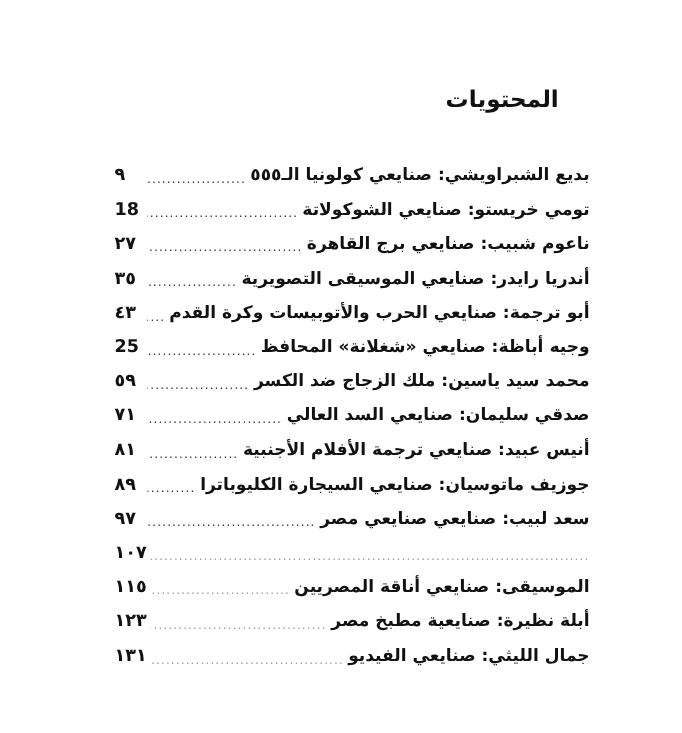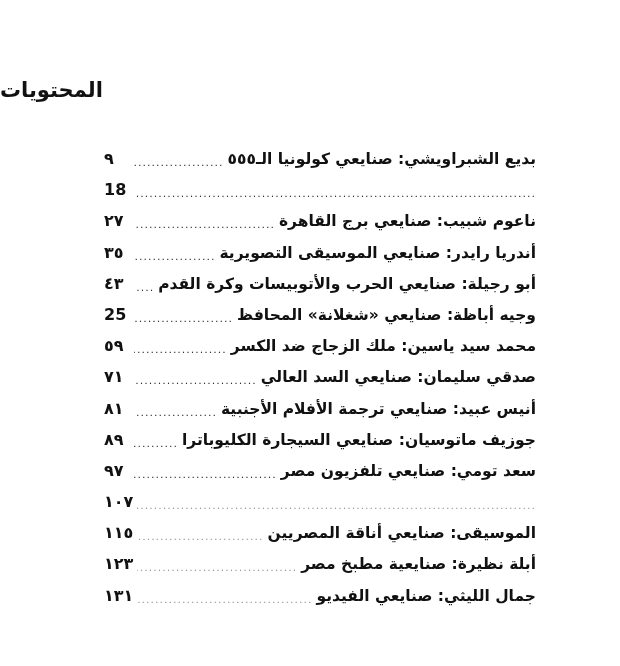--- a/index.html
+++ b/index.html
@@ -13,21 +13,21 @@
       position: relative;
       overflow: hidden;
       font-family: "DejaVu Sans", sans-serif;
       color: #111111;
     }
     .page-title {
       position: absolute;
       top: 78px;
       left: 0;
       width: 508px;
-      text-align: left;
+      text-align: right;
       font-size: 21px;
       font-weight: bold;
       direction: rtl;
       letter-spacing: 0;
     }
     .toc {
       position: absolute;
       top: 146px;
       left: 104px;
       width: 432px;
@@ -77,35 +77,36 @@
 
 <div class="page-title">المحتويات</div>
 
 <div class="toc">
   <div class="toc-row">
     <span class="entry-title">بديع الشبراويشي: صنايعي كولونيا الـ٥٥٥</span>
     <span class="leader"></span>
     <span class="page-num">٩</span>
   </div>
   <div class="toc-row">
+    <span class="entry-title">تومي خريستو: صنايعي الشوكولاتة</span>
     <span class="leader"></span>
     <span class="page-num">18</span>
   </div>
   <div class="toc-row">
     <span class="entry-title">ناعوم شبيب: صنايعي برج القاهرة</span>
     <span class="leader"></span>
     <span class="page-num">٢٧</span>
   </div>
   <div class="toc-row">
     <span class="entry-title">أندريا رايدر: صنايعي الموسيقى التصويرية</span>
     <span class="leader"></span>
     <span class="page-num">٣٥</span>
   </div>
   <div class="toc-row">
-    <span class="entry-title">أبو رجيلة: صنايعي الحرب والأتوبيسات وكرة القدم</span>
+    <span class="entry-title">أبو ترجمة: صنايعي الحرب والأتوبيسات وكرة القدم</span>
     <span class="leader"></span>
     <span class="page-num">٤٣</span>
   </div>
   <div class="toc-row">
     <span class="entry-title">وجيه أباظة: صنايعي «شغلانة» المحافظ</span>
     <span class="leader"></span>
     <span class="page-num">25</span>
   </div>
   <div class="toc-row">
     <span class="entry-title">محمد سيد ياسين: ملك الزجاج ضد الكسر</span>
@@ -121,21 +122,21 @@
     <span class="entry-title">أنيس عبيد: صنايعي ترجمة الأفلام الأجنبية</span>
     <span class="leader"></span>
     <span class="page-num">٨١</span>
   </div>
   <div class="toc-row">
     <span class="entry-title">جوزيف ماتوسيان: صنايعي السيجارة الكليوباترا</span>
     <span class="leader"></span>
     <span class="page-num">٨٩</span>
   </div>
   <div class="toc-row">
-    <span class="entry-title">سعد تومي: صنايعي تلفزيون مصر</span>
+    <span class="entry-title">سعد لبيب: صنايعي صنايعي مصر</span>
     <span class="leader"></span>
     <span class="page-num">٩٧</span>
   </div>
   <div class="toc-row">
     <span class="leader light"></span>
     <span class="page-num">١٠٧</span>
   </div>
   <div class="toc-row">
     <span class="entry-title">الموسيقى: صنايعي أناقة المصريين</span>
     <span class="leader light"></span>

